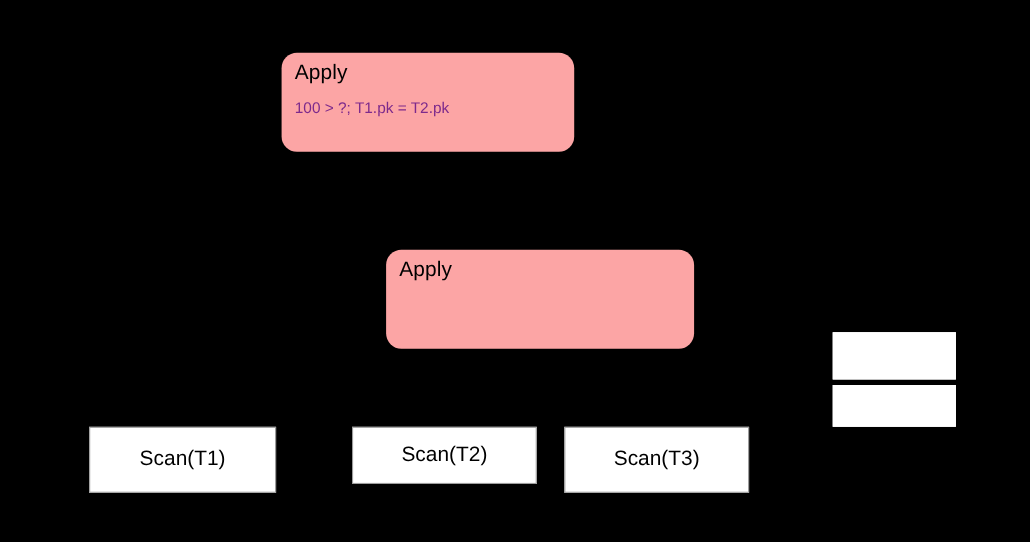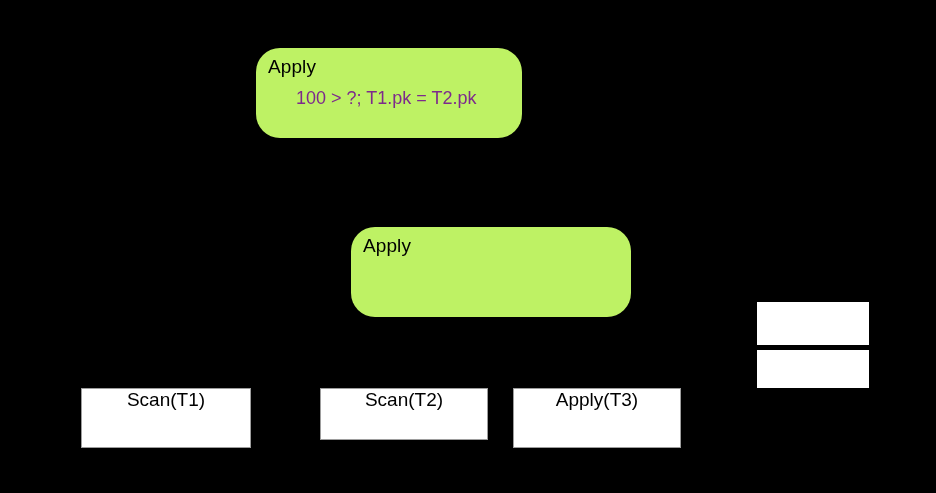--- a/index.html
+++ b/index.html
@@ -12,49 +12,48 @@
     width: 936px;
     height: 493px;
     background: #000000;
     overflow: hidden;
     font-family: "Liberation Sans", sans-serif;
   }
 
   
   .apply-node {
     position: absolute;
-    background: #bef264;
-    border-radius: 24px;
+    background: #fca5a5;
+    border-radius: 14px;
     box-sizing: border-box;
     padding: 7px 12px 8px 12px;
   }
   .apply-title {
     color: #000000;
     font-size: 19px;
     line-height: 24px;
     letter-spacing: 0.1px;
     white-space: nowrap;
   }
   .apply-predicate {
     color: #7d2a8c;
-    font-size: 18px;
+    font-size: 14px;
     line-height: 24px;
     margin-top: 7px;
     white-space: nowrap;
-    margin-left: 28px;
   }
 
   
   .scan-node {
     position: absolute;
     background: #ffffff;
     border: 1px solid #9d9d9d;
     box-sizing: border-box;
     display: flex;
-    align-items: flex-start;
+    align-items: center;
     justify-content: center;
   }
   .scan-label {
     color: #000000;
     font-size: 19px;
     line-height: 22px;
     white-space: nowrap;
   }
 
   
@@ -98,21 +97,21 @@
 
   <div class="scan-node" style="left:81px; top:388px; width:170px; height:60px;">
     <span class="scan-label">Scan(T1)</span>
   </div>
 
   <div class="scan-node" style="left:320px; top:388px; width:168px; height:52px;">
     <span class="scan-label">Scan(T2)</span>
   </div>
 
   <div class="scan-node" style="left:513px; top:388px; width:168px; height:60px;">
-    <span class="scan-label">Apply(T3)</span>
+    <span class="scan-label">Scan(T3)</span>
   </div>
 
   <div class="blank-box" style="left:757px; top:302px; width:112px; height:43px;">
     <span></span>
   </div>
 
   <div class="blank-box" style="left:757px; top:350px; width:112px; height:38px;">
     <span></span>
   </div>
 

